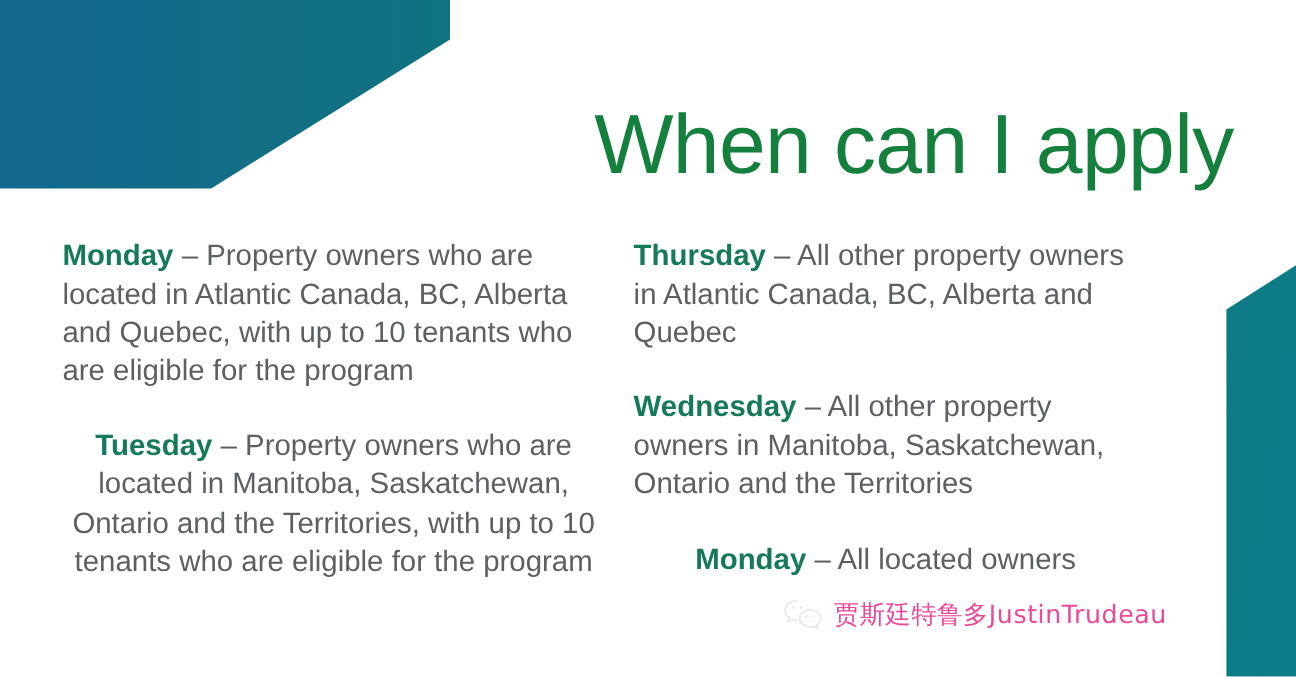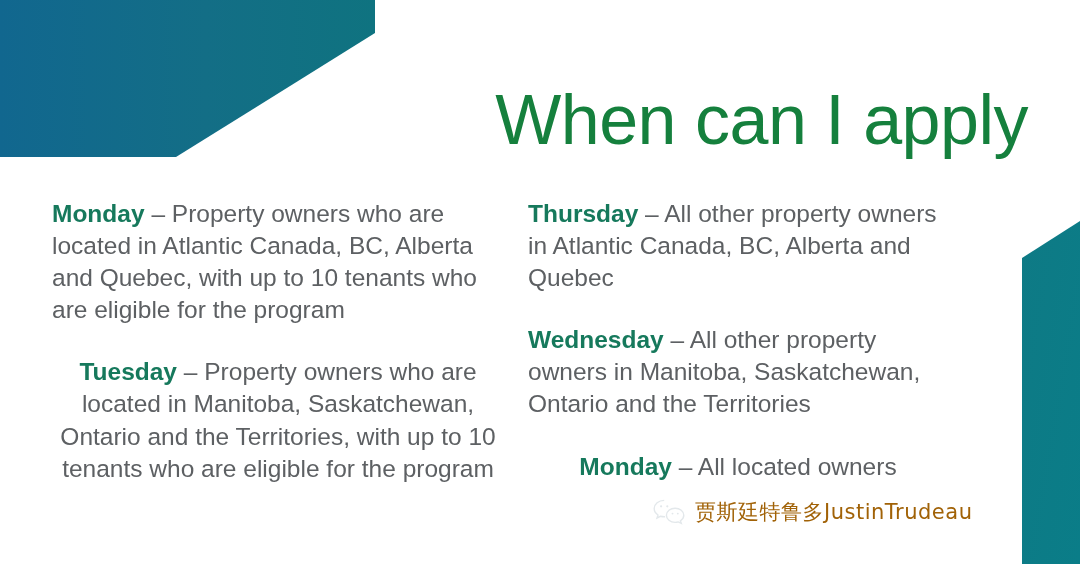--- a/index.html
+++ b/index.html
@@ -79,21 +79,21 @@
     top: 498px;
     display: flex;
     align-items: center;
     gap: 9px;
     color: #e2e7ea;
     font-size: 21px;
     line-height: 1;
     white-space: nowrap;
     font-family: "DejaVu Sans", sans-serif;
   }
-  .watermark .wm-text { color: #a16207; letter-spacing: 0.5px; }
+  .watermark .wm-text { color: #ec4899; letter-spacing: 0.5px; }
   .wechat-icon { display: block; width: 34px; height: 28px; }
 </style>
 </head>
 <body>
 
 <div id="slide">
 
   <svg class="deco-svg" viewBox="0 0 1080 564">
     <defs>
       <linearGradient id="gradTopLeft" x1="0" y1="0" x2="1" y2="0">

